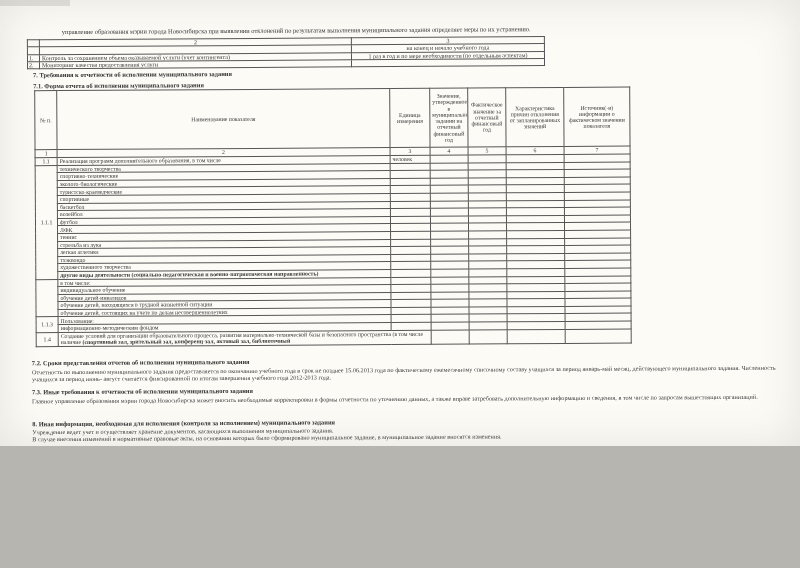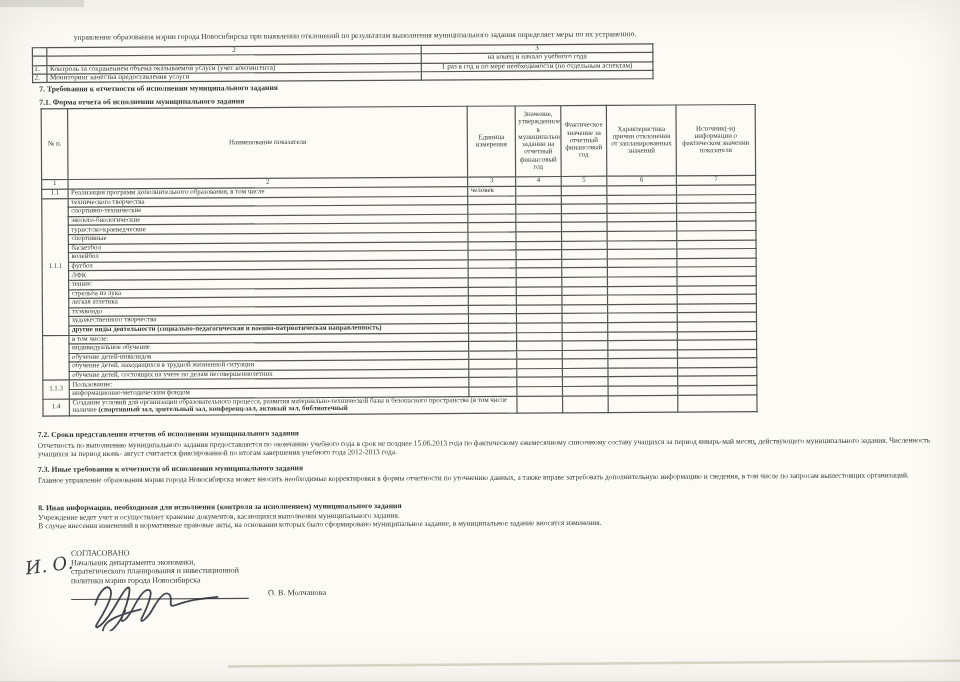--- a/index.html
+++ b/index.html
@@ -1,18 +1,18 @@
 <!DOCTYPE html>
 <html><head>
 <meta charset="utf-8">
 <style>
   html,body{margin:0;padding:0;}
   body{background:#b7b5b0;font-family:"Liberation Serif",serif;}
   #page{
-    position:relative;width:800px;height:568px;overflow:hidden;
+    position:relative;width:800px;height:446px;overflow:hidden;
     background:#fcfbf6;color:#333;
     box-shadow:inset 0 0 45px rgba(95,88,70,.14);
   }
   .tilt{position:absolute;inset:0;transform:rotate(-0.35deg);transform-origin:50% 50%;}
   .t{position:absolute;}
 
   
   .control-table{border-collapse:collapse;table-layout:fixed;width:517px;font-size:6px;line-height:1.05;color:#3a3a3a;}
   .control-table td{border:1px solid #565656;padding:0 2px;height:5.6px;overflow:hidden;white-space:nowrap;vertical-align:middle;}
   .control-table td.ctr{text-align:center;}

